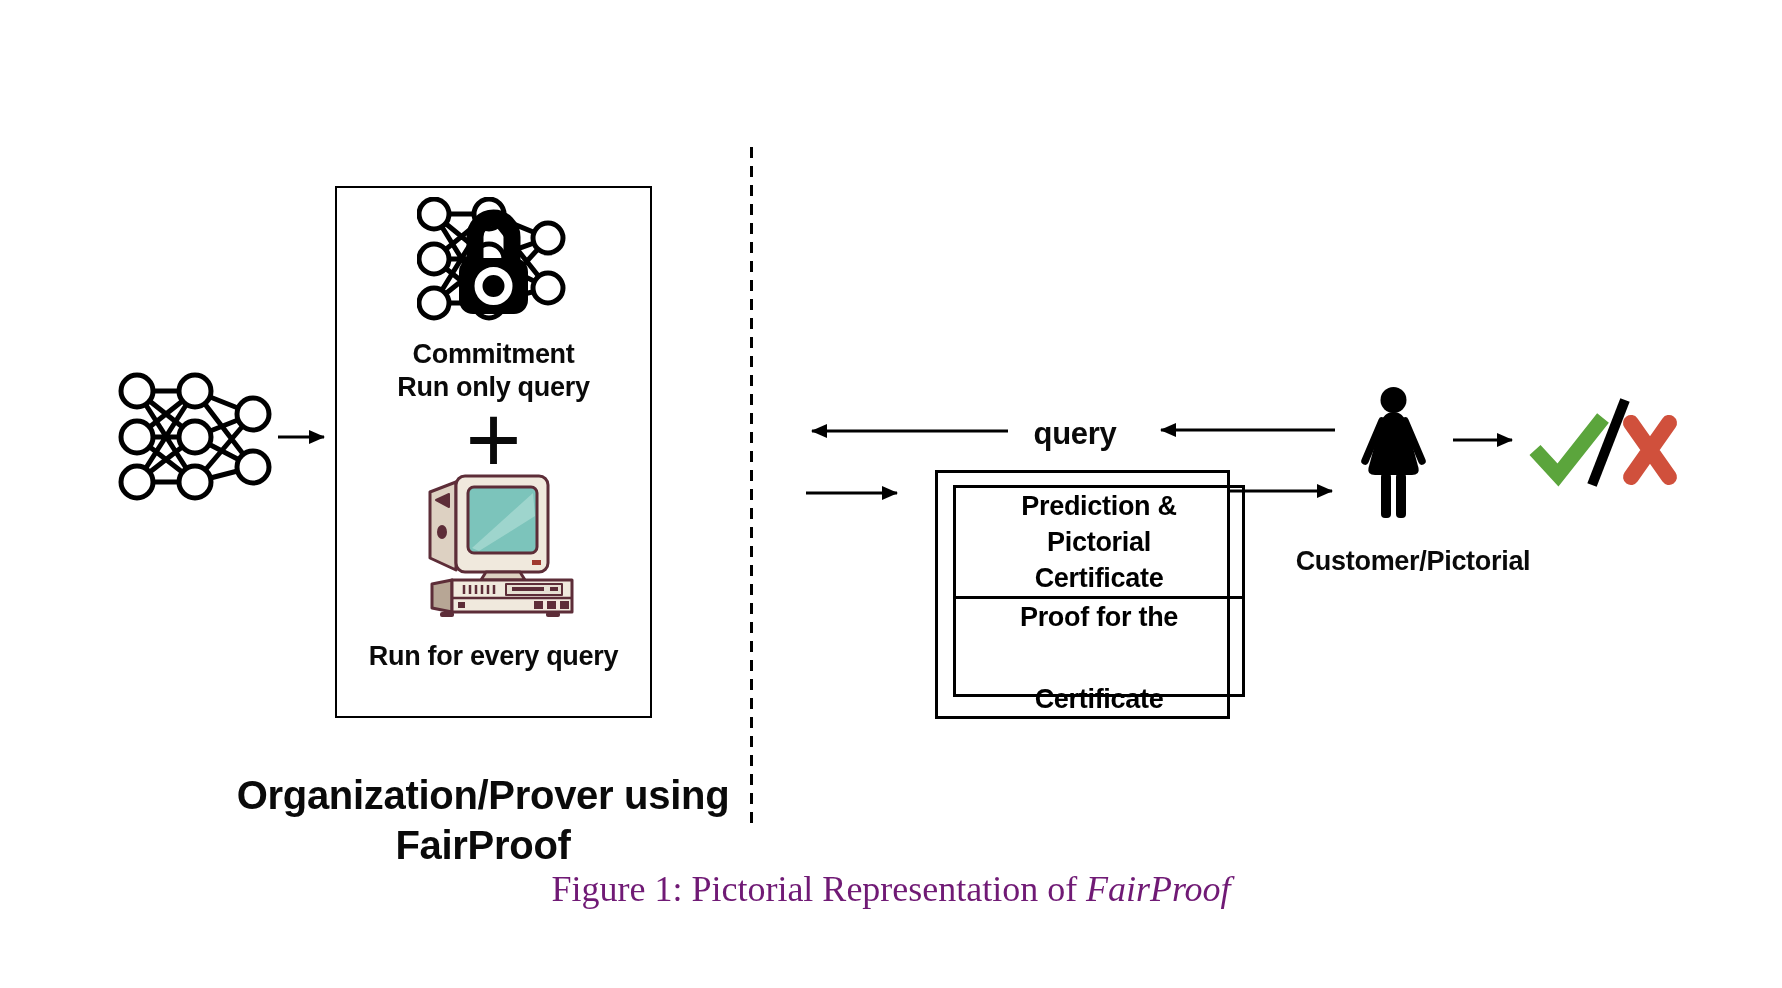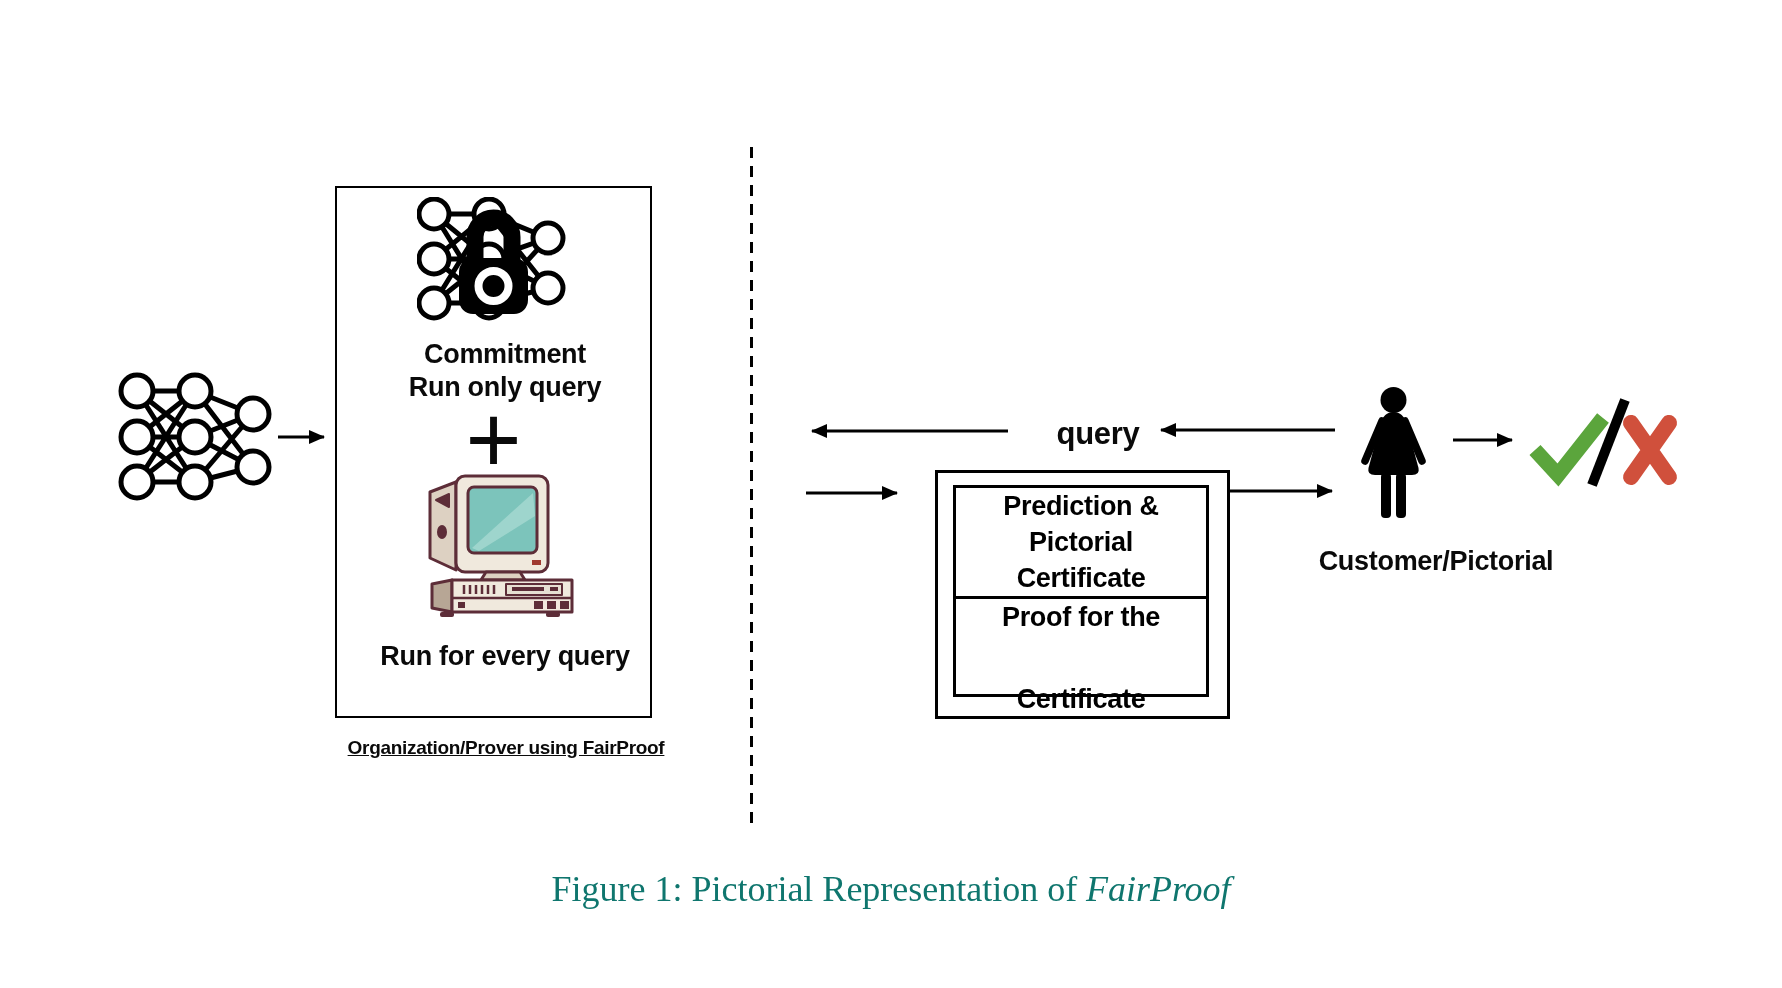--- a/index.html
+++ b/index.html
@@ -1,33 +1,33 @@
 <!DOCTYPE html>
 <html><head>
 <meta charset="utf-8">
 <style>
   html,body{margin:0;padding:0;background:#fff;}
   .canvas{position:relative;width:1782px;height:988px;background:#ffffff;
           font-family:"Liberation Sans",sans-serif;color:#000;overflow:hidden;}
   .abs{position:absolute;}
-  .blabel{font-weight:700;letter-spacing:-0.3px;text-align:center;line-height:1.24;color:#0a0a0a;padding-left:23px;}
+  .blabel{font-weight:700;letter-spacing:-0.3px;text-align:center;line-height:1.24;color:#0a0a0a;}
   .connectors{position:absolute;left:0;top:0;width:1782px;height:988px;pointer-events:none;}
   .prover-box{position:absolute;left:335px;top:186px;width:313px;height:528px;
               border:2.5px solid #000;background:#fff;}
   .plus{font-weight:400;font-size:96px;line-height:78px;text-align:center;color:#0a0a0a;}
   .cert-outer{position:absolute;left:935px;top:470px;width:289px;height:243px;
               border:3px solid #000;background:#fff;}
-  .cert-inner{position:absolute;left:15px;top:12px;width:256px;height:212px;
+  .cert-inner{position:absolute;left:15px;top:12px;width:292px;height:212px;
               border:3px solid #000;display:flex;flex-direction:column;box-sizing:border-box;}
   .cert-cell{display:flex;flex-direction:column;justify-content:center;}
   .cert-cell-top{height:118px;border-bottom:3px solid #000;}
   .cert-cell-bottom{flex:1;gap:46px;}
   .cell-line{font-weight:700;font-size:27px;line-height:36px;text-align:center;letter-spacing:-0.3px;}
   .caption{position:absolute;left:0;top:868px;width:1782px;text-align:center;
-           font-family:"Liberation Serif",serif;font-size:36px;color:#0f766e;}
+           font-family:"Liberation Serif",serif;font-size:36px;color:#701a75;}
   .caption-em{font-style:italic;margin-left:0.24em;}
 </style>
 </head>
 <body>
 
 <div class="canvas">
 
   <svg class="connectors" viewBox="0 0 1782 988">
     <defs>
       <marker id="ah" markerUnits="userSpaceOnUse" markerWidth="16" markerHeight="14" refX="15" refY="7" orient="auto">
@@ -130,21 +130,21 @@
         <rect x="14" y="138" width="14" height="5" rx="2" fill="#5d2d38" stroke="none"></rect>
         <rect x="120" y="138" width="14" height="5" rx="2" fill="#5d2d38" stroke="none"></rect>
       </g>
     </svg>
 
     <div class="abs blabel" style="left:-6px;right:-6px;top:452px;font-size:27px;">
       <div>Run for every query</div>
     </div>
   </div>
 
-  <div class="abs blabel" style="left:213px;width:540px;top:736px;font-size:19px;text-decoration:underline;">Organization/Prover using FairProof</div>
+  <div class="abs blabel" style="left:213px;width:540px;top:771px;font-size:40px;">Organization/Prover using FairProof</div>
 
   <div class="abs blabel" style="left:1015px;width:120px;top:415px;font-size:31px;">query</div>
 
   <div class="cert-outer">
     <div class="cert-inner">
       <div class="cert-cell cert-cell-top">
         <div class="cell-line">Prediction &amp;</div>
         <div class="cell-line">Pictorial</div>
         <div class="cell-line">Certificate</div>
       </div>

